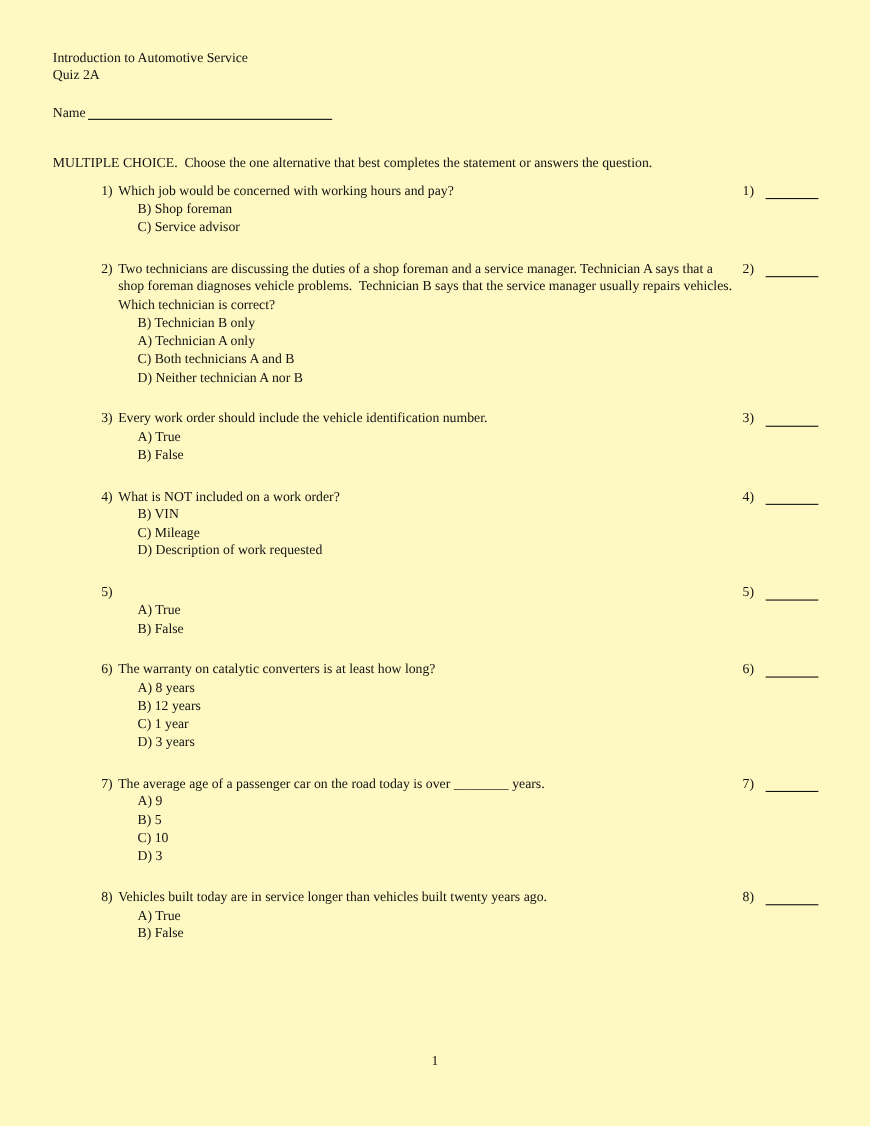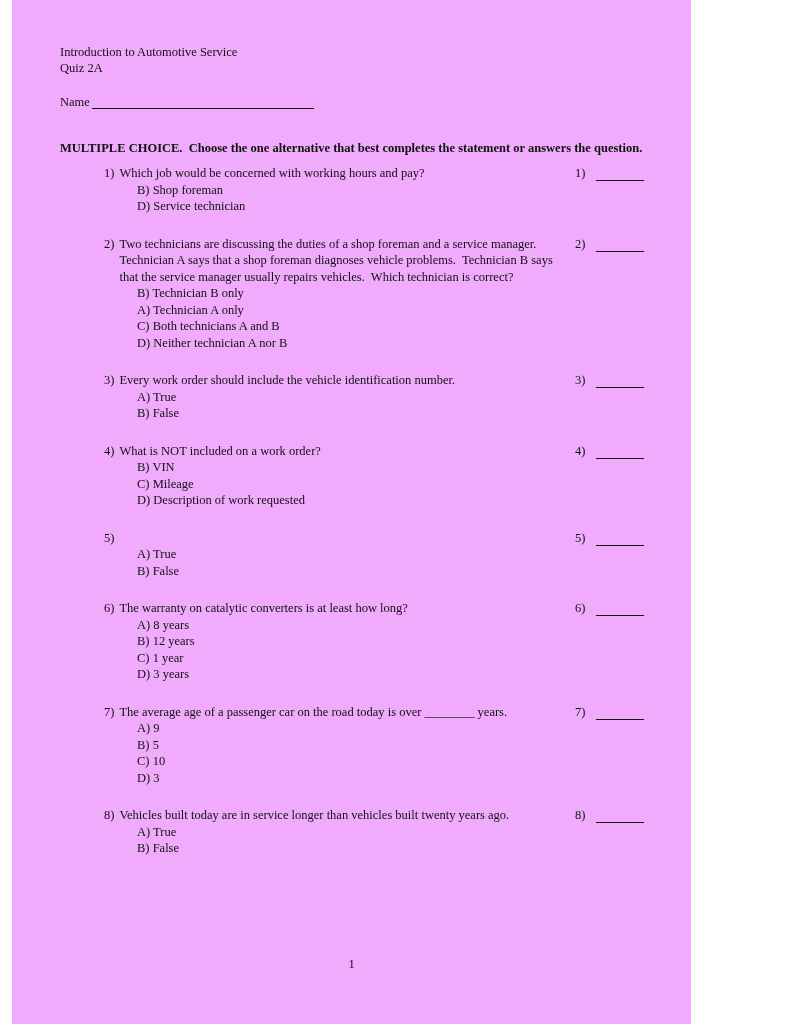--- a/index.html
+++ b/index.html
@@ -1,41 +1,40 @@
 <!DOCTYPE html>
 <html><head>
 <meta charset="utf-8">
 <style>
   html,body { margin:0; padding:0; background:#ffffff; }
   .page {
     position: relative;
-    width: 679px;
+    width: 791px;
     height: 1024px;
-    background: #f0abfc;
+    background: #fef9c3;
     color: #111111;
     font-family: "Liberation Serif", "DejaVu Serif", serif;
     font-size: 12.5px;
     line-height: 16px;
     box-sizing: border-box;
     padding: 44px 44px 0 48px;
     overflow: hidden;
-    margin-left: 12px;
   }
   .hdr-line { line-height: 16px; }
   .name-row { margin-top: 18px; display: flex; align-items: flex-start; }
   .name-blank {
     display: inline-block;
     width: 222px;
     height: 14px;
     border-bottom: 1.2px solid #111;
     margin-left: 2px;
   }
   .instructions {
     margin-top: 30px;
-    font-weight: bold;
+    font-weight: normal;
     white-space: pre-wrap;
     line-height: 17px;
   }
   .questions { margin-top: 8px; }
   .question {
     display: flex;
     align-items: flex-start;
     margin-bottom: 21px;
     line-height: 16.5px;
   }
@@ -84,21 +83,21 @@
 
   <div class="questions">
 
     <div class="question">
       <div class="q-main">
         <div class="q-line">
           <span class="q-num">1)</span>
           <span class="q-text">Which job would be concerned with working hours and pay?</span>
         </div>
         <div class="q-option">B) Shop foreman</div>
-        <div class="q-option">D) Service technician</div>
+        <div class="q-option">C) Service advisor</div>
       </div>
       <div class="answer-cell">
         <span class="a-num">1)</span>
         <span class="answer-blank"></span>
       </div>
     </div>
 
     <div class="question">
       <div class="q-main">
         <div class="q-line">

